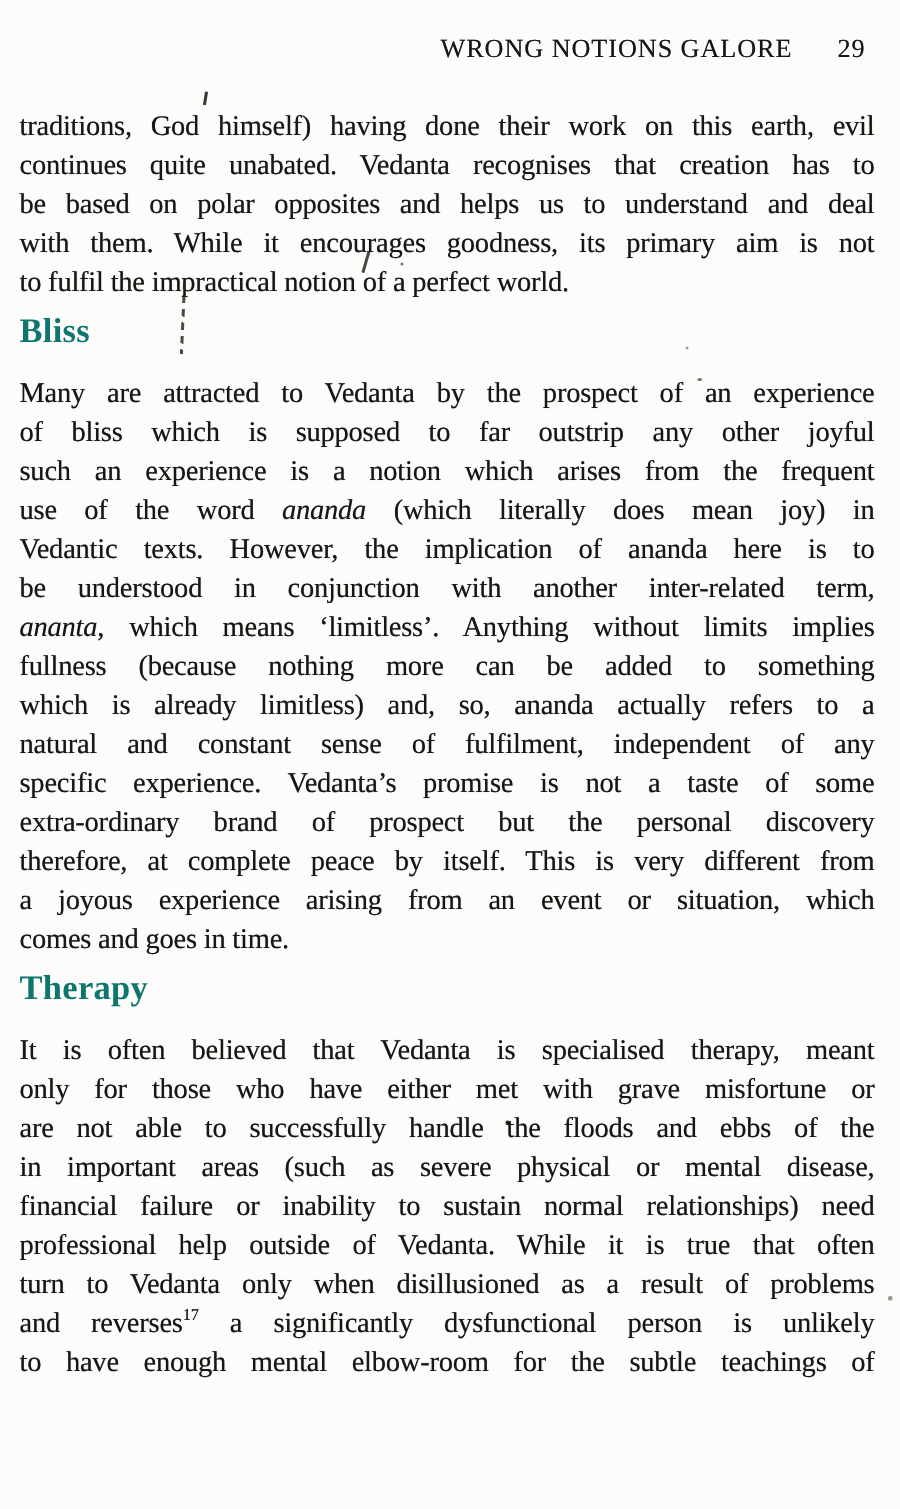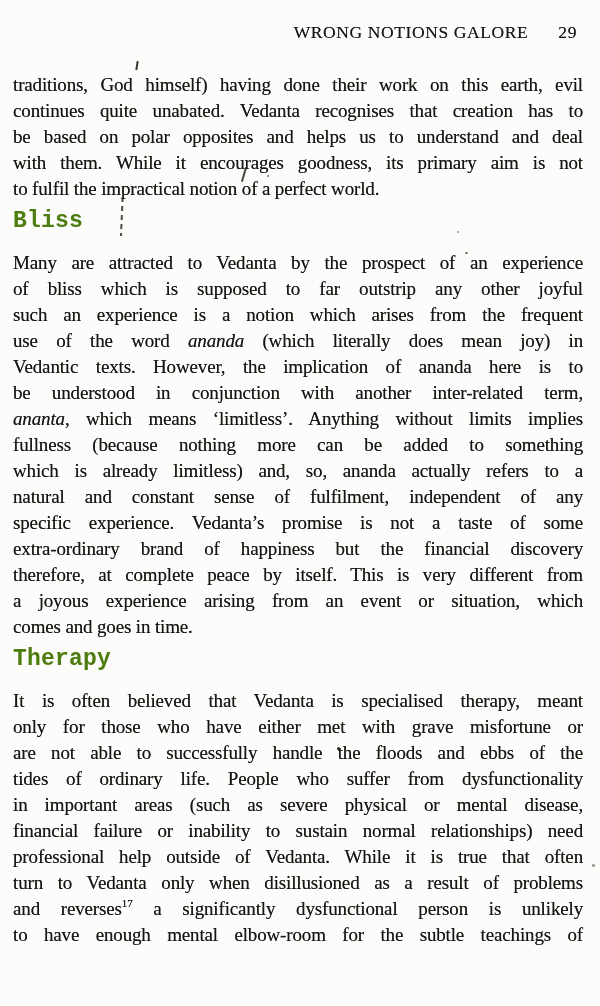--- a/index.html
+++ b/index.html
@@ -45,27 +45,27 @@
   }
   .line.no-just { text-align-last: left; }
   .line sup {
     font-size: 11px;
     line-height: 0;
     position: relative;
     top: -1px;
     vertical-align: super;
   }
   .sec-heading {
-    font-family: Liberation Mono, monospace;
+    font-family: Liberation Serif, serif;
     font-weight: bold;
     font-size: 23px;
     line-height: 30px;
     margin: 4px 0 14px 0;
     letter-spacing: 0.2px;
-    color: #4d7c0f;
+    color: #0f766e;
   }
   
   .artifact { position: absolute; pointer-events: none; }
   .squiggle {
     left: 121px; top: 188px; width: 2px; height: 48px;
     background: repeating-linear-gradient(182deg,
       rgba(45,42,38,0.85) 0 5px, rgba(45,42,38,0) 5px 9px);
     transform: rotate(2.5deg);
   }
   .tick-god {
@@ -109,31 +109,30 @@
         <div class="line">of bliss which is supposed to far outstrip any other joyful</div>
         <div class="line">such an experience is a notion which arises from the frequent</div>
         <div class="line">use of the word <i>ananda</i> (which literally does mean joy) in</div>
         <div class="line">Vedantic texts. However, the implication of ananda here is to</div>
         <div class="line">be understood in conjunction with another inter-related term,</div>
         <div class="line"><i>ananta</i>, which means ‘limitless’. Anything without limits implies</div>
         <div class="line">fullness (because nothing more can be added to something</div>
         <div class="line">which is already limitless) and, so, ananda actually refers to a</div>
         <div class="line">natural and constant sense of fulfilment, independent of any</div>
         <div class="line">specific experience. Vedanta’s promise is not a taste of some</div>
-        <div class="line">extra-ordinary brand of happiness but the financial discovery</div>
+        <div class="line">extra-ordinary brand of prospect but the personal discovery</div>
         <div class="line">therefore, at complete peace by itself. This is very different from</div>
         <div class="line">a joyous experience arising from an event or situation, which</div>
         <div class="line no-just">comes and goes in time.</div>
       </div>
       <h2 class="sec-heading">Therapy</h2>
       <div class="para">
         <div class="line">It is often believed that Vedanta is specialised therapy, meant</div>
         <div class="line">only for those who have either met with grave misfortune or</div>
         <div class="line">are not able to successfully handle the floods and ebbs of the</div>
-        <div class="line">tides of ordinary life. People who suffer from dysfunctionality</div>
         <div class="line">in important areas (such as severe physical or mental disease,</div>
         <div class="line">financial failure or inability to sustain normal relationships) need</div>
         <div class="line">professional help outside of Vedanta. While it is true that often</div>
         <div class="line">turn to Vedanta only when disillusioned as a result of problems</div>
         <div class="line">and reverses<sup>17</sup> a significantly dysfunctional person is unlikely</div>
         <div class="line">to have enough mental elbow-room for the subtle teachings of</div>
       </div>
     </div>
 
   <div class="artifact squiggle"></div>

